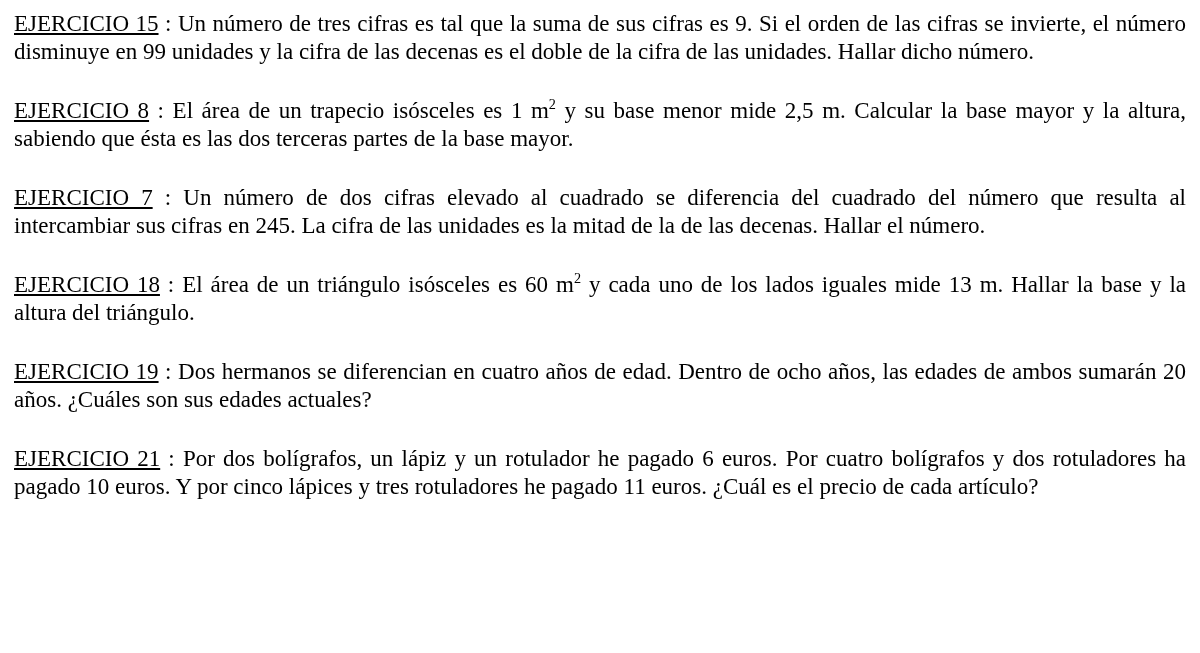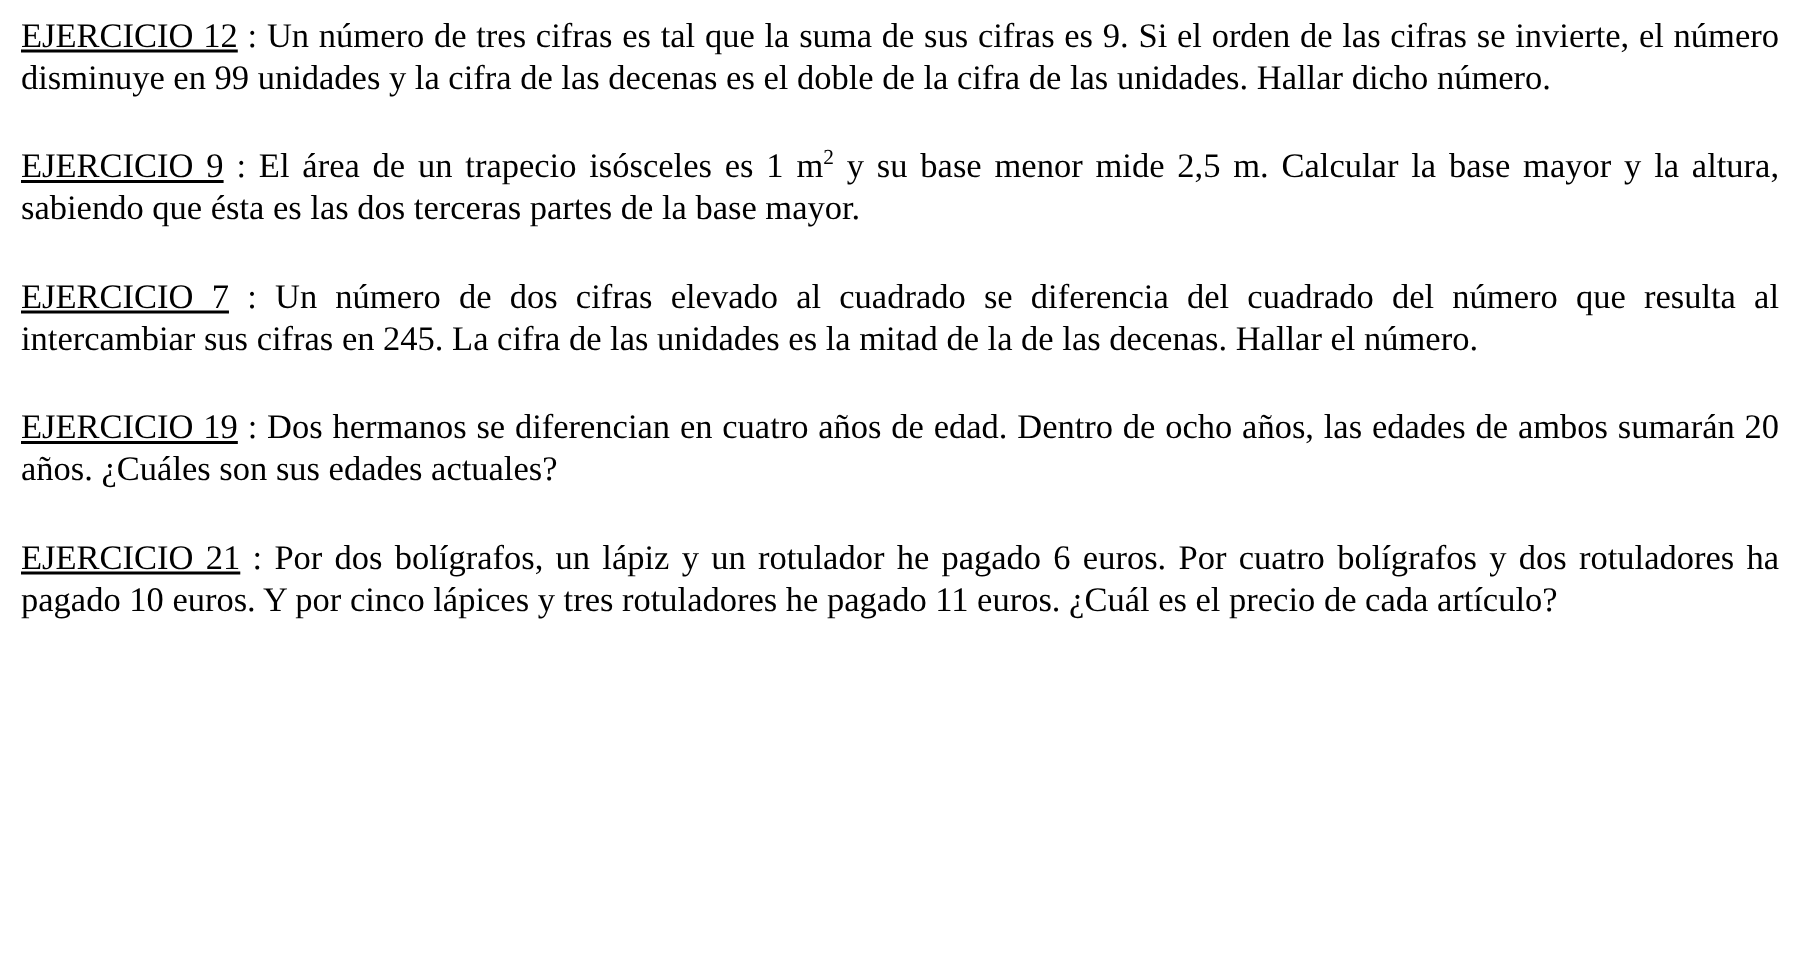--- a/index.html
+++ b/index.html
@@ -31,19 +31,20 @@
     font-size: 0.62em;
     line-height: 0;
     vertical-align: super;
   }
 </style>
 </head>
 <body>
 
 <main>
   <div id="exercise-list">
-      <p class="exercise"><span class="ex-label">EJERCICIO 12</span><span> : </span><span><span>Un número de tres cifras es tal que la suma de sus cifras es 9. Si el orden de las cifras se invierte, el número disminuye en 99 unidades y la cifra de las decenas es el doble de la cifra de las unidades. Hallar dicho número.</span></span></p>
-      <p class="exercise"><span class="ex-label">EJERCICIO 9</span><span> : </span><span><span>El área de un trapecio isósceles es 1 m</span><sup>2</sup><span> y su base menor mide 2,5 m. Calcular la base mayor y la altura, sabiendo que ésta es las dos terceras partes de la base mayor.</span></span></p>
+      <p class="exercise"><span class="ex-label">EJERCICIO 15</span><span> : </span><span><span>Un número de tres cifras es tal que la suma de sus cifras es 9. Si el orden de las cifras se invierte, el número disminuye en 99 unidades y la cifra de las decenas es el doble de la cifra de las unidades. Hallar dicho número.</span></span></p>
+      <p class="exercise"><span class="ex-label">EJERCICIO 8</span><span> : </span><span><span>El área de un trapecio isósceles es 1 m</span><sup>2</sup><span> y su base menor mide 2,5 m. Calcular la base mayor y la altura, sabiendo que ésta es las dos terceras partes de la base mayor.</span></span></p>
       <p class="exercise"><span class="ex-label">EJERCICIO 7</span><span> : </span><span><span>Un número de dos cifras elevado al cuadrado se diferencia del cuadrado del número que resulta al intercambiar sus cifras en 245. La cifra de las unidades es la mitad de la de las decenas. Hallar el número.</span></span></p>
+      <p class="exercise"><span class="ex-label">EJERCICIO 18</span><span> : </span><span><span>El área de un triángulo isósceles es 60 m</span><sup>2</sup><span> y cada uno de los lados iguales mide 13 m. Hallar la base y la altura del triángulo.</span></span></p>
       <p class="exercise"><span class="ex-label">EJERCICIO 19</span><span> : </span><span><span>Dos hermanos se diferencian en cuatro años de edad. Dentro de ocho años, las edades de ambos sumarán 20 años. ¿Cuáles son sus edades actuales?</span></span></p>
       <p class="exercise"><span class="ex-label">EJERCICIO 21</span><span> : </span><span><span>Por dos bolígrafos, un lápiz y un rotulador he pagado 6 euros. Por cuatro bolígrafos y dos rotuladores ha pagado 10 euros. Y por cinco lápices y tres rotuladores he pagado 11 euros. ¿Cuál es el precio de cada artículo?</span></span></p>
     </div>
 </main>
 
 </body></html>

